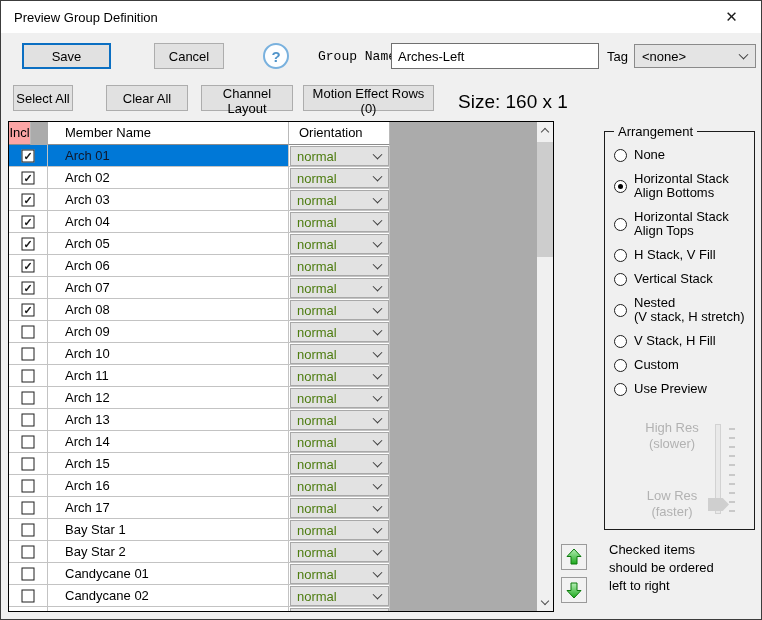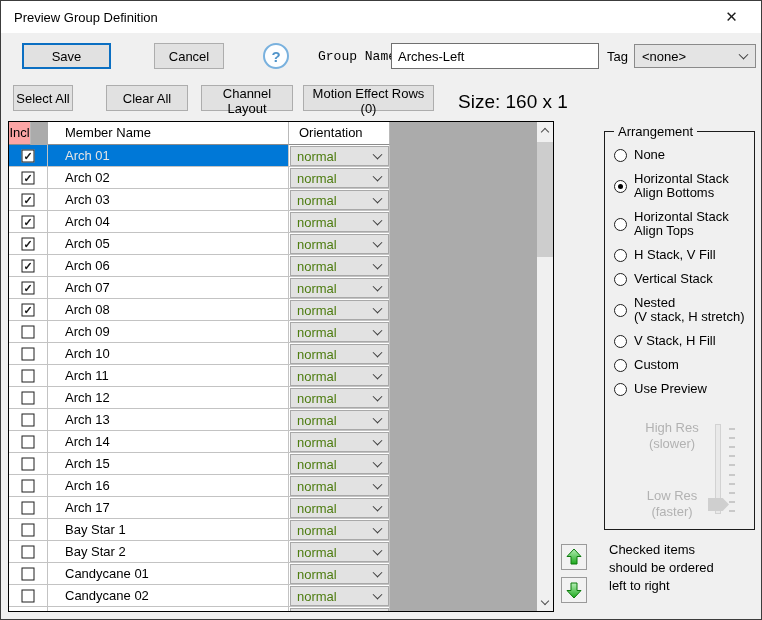--- a/index.html
+++ b/index.html
@@ -44,21 +44,21 @@
   .hcell.incl { left: 0; width: 22px; background: #fca5a5; text-align: center; }
   .hcell.member { left: 39px; width: 241px; padding-left: 17px; }
   .hcell.orient { left: 280px; width: 101px; padding-left: 10px; }
   .grid-rows { position: absolute; left: 0; top: 23px; width: 528px; height: 467px; overflow: hidden; }
   .grow { position: relative; width: 381px; height: 22px; background: transparent; }
   .gcell { position: absolute; top: 0; height: 22px; background: #fff;
            border-right: 1px solid #c3c3c3; border-bottom: 1px solid #c3c3c3; }
   .gcell.c-incl { left: 0; width: 39px; }
   .gcell.c-name { left: 39px; width: 241px; padding-left: 17px; font-size: 13px; line-height: 21px; }
   .gcell.c-orient { left: 280px; width: 101px; }
-  .grow.selected .gcell.c-incl, .grow.selected .gcell.c-name { background: #0078d7; color: #e5e5e5; }
+  .grow.selected .gcell.c-incl, .grow.selected .gcell.c-name { background: #0078d7; color: #0f172a; }
   .cb { position: absolute; left: 50%; top: 50%; transform: translate(-50%,-50%);
         width: 13px; height: 13px; background: #fff; border: 1px solid #1f1f1f;
         font-size: 11px; line-height: 11px; text-align: center; color: #1a1a1a; cursor: pointer; }
   .cb::after { content: ""; }
   .cb.checked::after { content: "\2713"; font-weight: bold; }
   .rcombo { position: absolute; left: 1px; top: 1px; width: 99px; height: 20px;
             background: #e2e2e2; border: 1px solid #a8a8a8; cursor: pointer; }
   .rcombo .val { position: absolute; left: 6px; top: 2px; font-size: 13px; color: #4d7c0f; }
   .rcombo .chev { right: 7px; }
 

